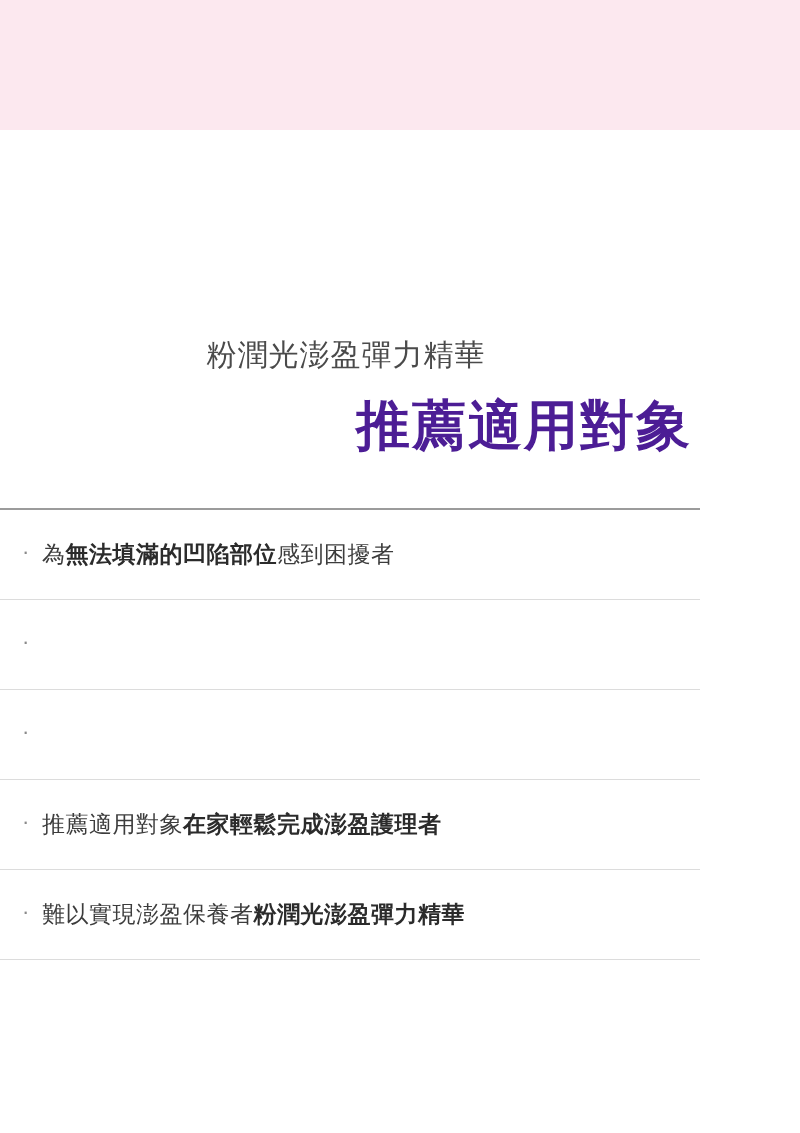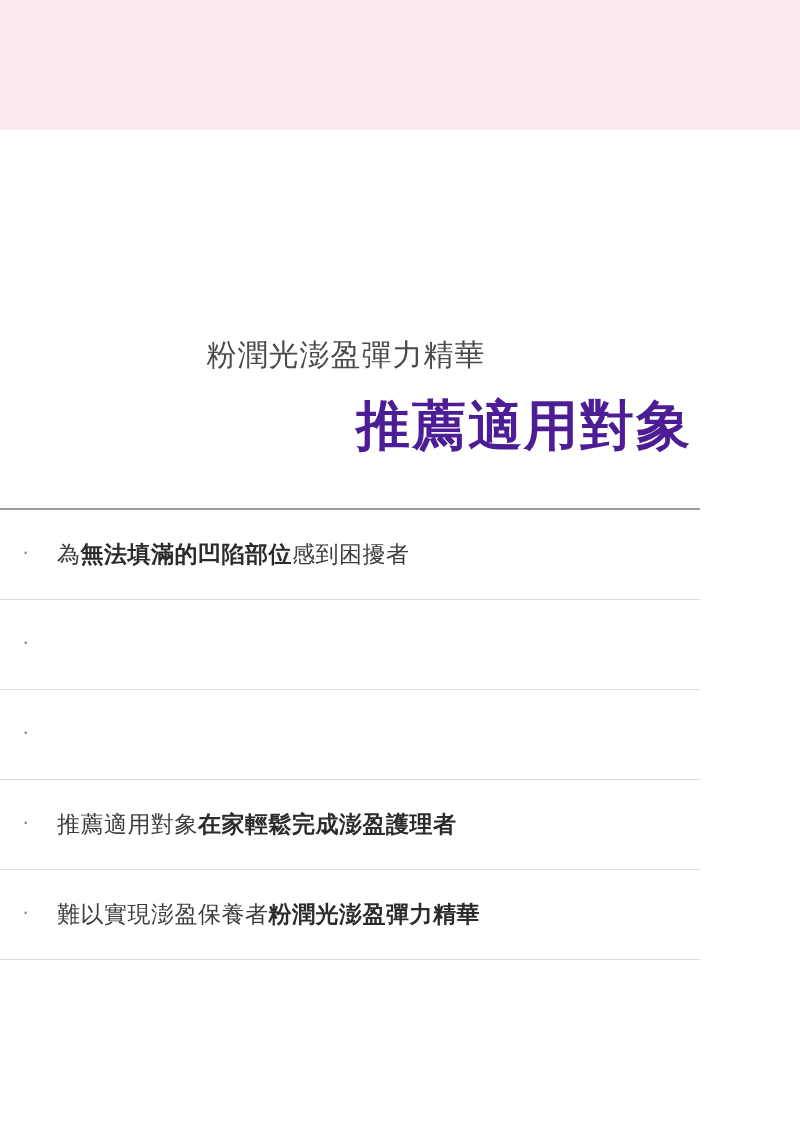--- a/index.html
+++ b/index.html
@@ -78,21 +78,20 @@
     line-height: 1;
     text-align: left;
     padding-bottom: 4px;
   }
   .item-text {
     font-size: 23px;
     color: #3c3c3c;
     line-height: 1.5;
     letter-spacing: 0.5px;
     font-weight: 400;
-    margin-left: 15px;
   }
   .item-text b {
     font-weight: 700;
     color: #2b2b2b;
   }
   .bottom-space {
     height: 100px;
   }
 </style>
 </head>

